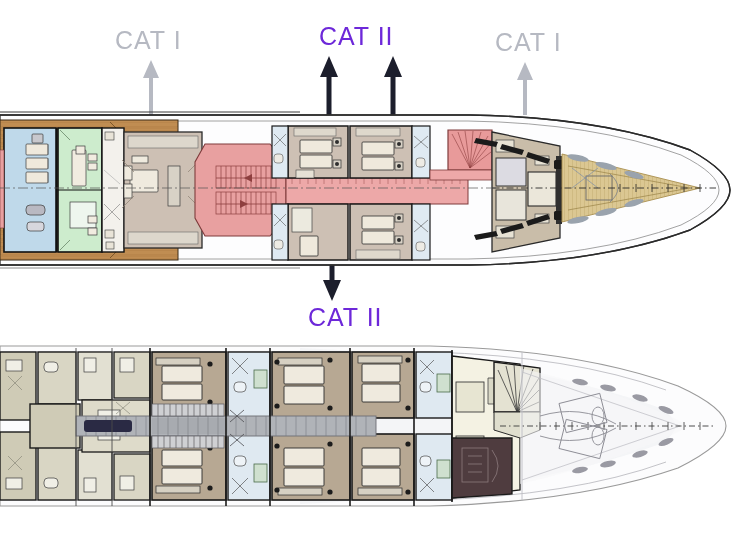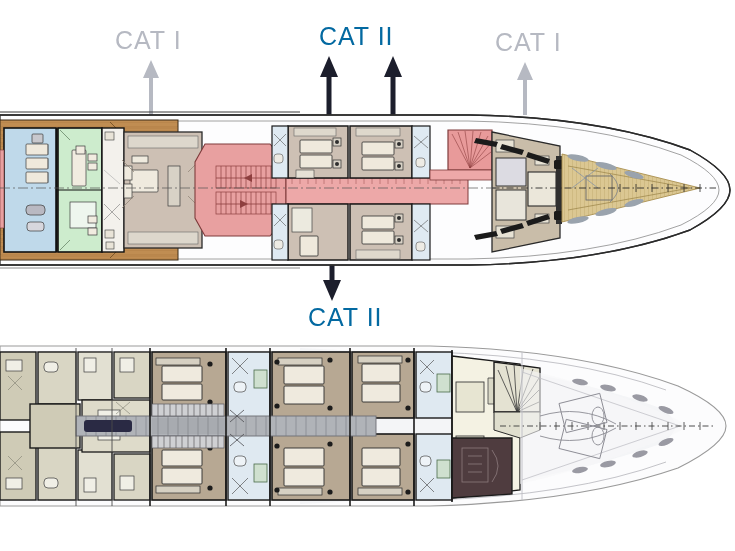--- a/index.html
+++ b/index.html
@@ -3,21 +3,21 @@
 <meta charset="utf-8">
 <style>
   html,body{margin:0;padding:0;background:#ffffff;}
   body{width:735px;height:551px;position:relative;overflow:hidden;
        font-family:"Liberation Sans", sans-serif;}
   #stage{position:absolute;left:0;top:0;width:643px;height:551px;background:#fff;padding-left:18px;}
 
   
   .lab{position:absolute;white-space:nowrap;letter-spacing:1px;}
   .lab.cat1{color:#b6b9c2;font-size:25px;font-weight:400;}
-  .lab.cat2{color:#0369a1;font-size:25px;font-weight:400;}
+  .lab.cat2{color:#6d28d9;font-size:25px;font-weight:400;}
 
   
   .arrow{position:absolute;}
 
   
   .deck{position:absolute;left:0;}
   svg{display:block;}
   .nosel{user-select:none;}
 </style>
 </head>

